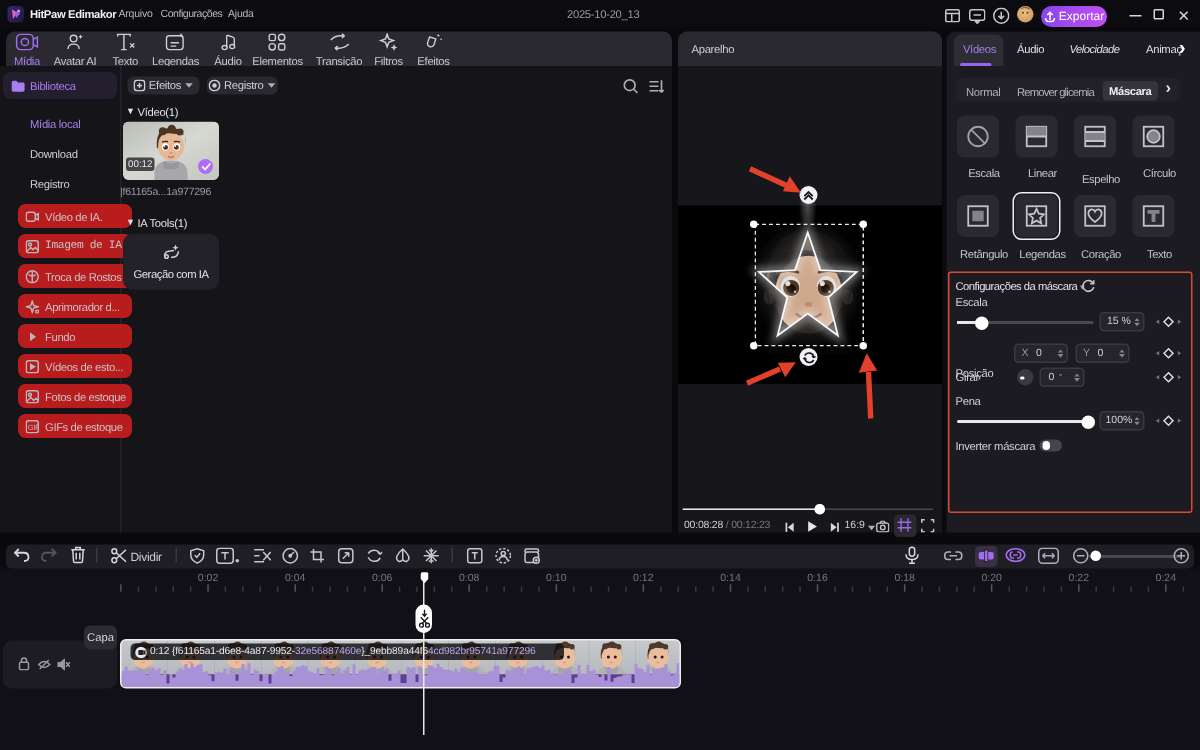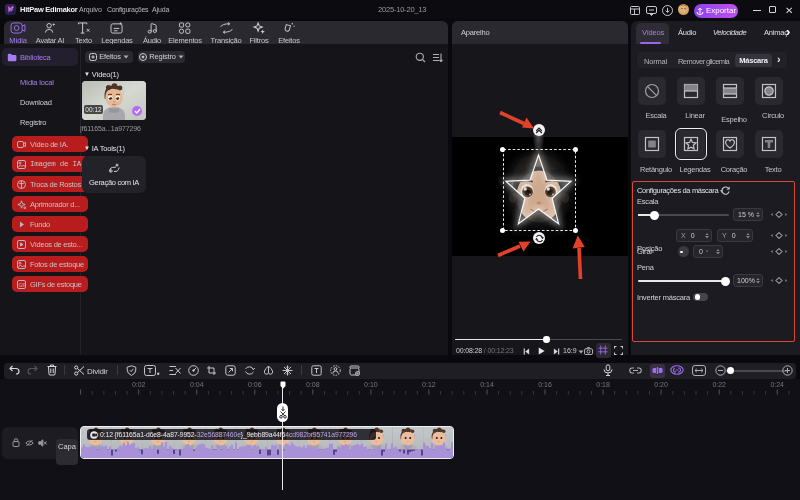--- a/index.html
+++ b/index.html
@@ -834,21 +834,21 @@
           <path d="M0.8 4 Q4.5 0 8.2 4 Q4.5 8 0.8 4 Z"></path>
           <line x1="1.5" y1="7" x2="7.5" y2="1"></line>
         </svg>
  </div>
  <div class="abs" style="left:38px;top:439px;">
   <svg width="9" height="8" viewBox="0 0 9 8" fill="none" stroke="#9a98a0" stroke-width="1">
           <path d="M0.8 2.8 H2.5 L4.8 0.8 V7.2 L2.5 5.2 H0.8 Z" fill="#9a98a0"></path>
           <path d="M6 2.5 L8.5 5.5 M8.5 2.5 L6 5.5"></path>
         </svg>
  </div>
- <div class="abs" style="left:56px;top:439px;width:22px;height:26px;background:#2c2b31;border-radius:4px;text-align:center;line-height:16px;font-size:7.5px;color:#d8d6dc;">Capa</div>
+ <div class="abs" style="left:56px;top:417px;width:22px;height:16px;background:#2c2b31;border-radius:4px;text-align:center;line-height:16px;font-size:7.5px;color:#d8d6dc;">Capa</div>
 
  <div class="abs" style="left:80px;top:426px;width:374px;height:33px;border:1.2px solid #f0f0f2;border-radius:4px;overflow:hidden;background:#c9ccc4;">
   <svg width="372" height="31" viewBox="0 0 372 31">
    <defs>
     <linearGradient id="cthumbg" x1="0" y1="0" x2="0" y2="1">
               <stop offset="0" stop-color="#c6c9cc"></stop>
               <stop offset="1" stop-color="#b0b3b7"></stop>
             </linearGradient>
     <g id="miniboy">
      <rect x="0" y="0" width="31.2" height="31" fill="url(#cthumbg)"></rect>

